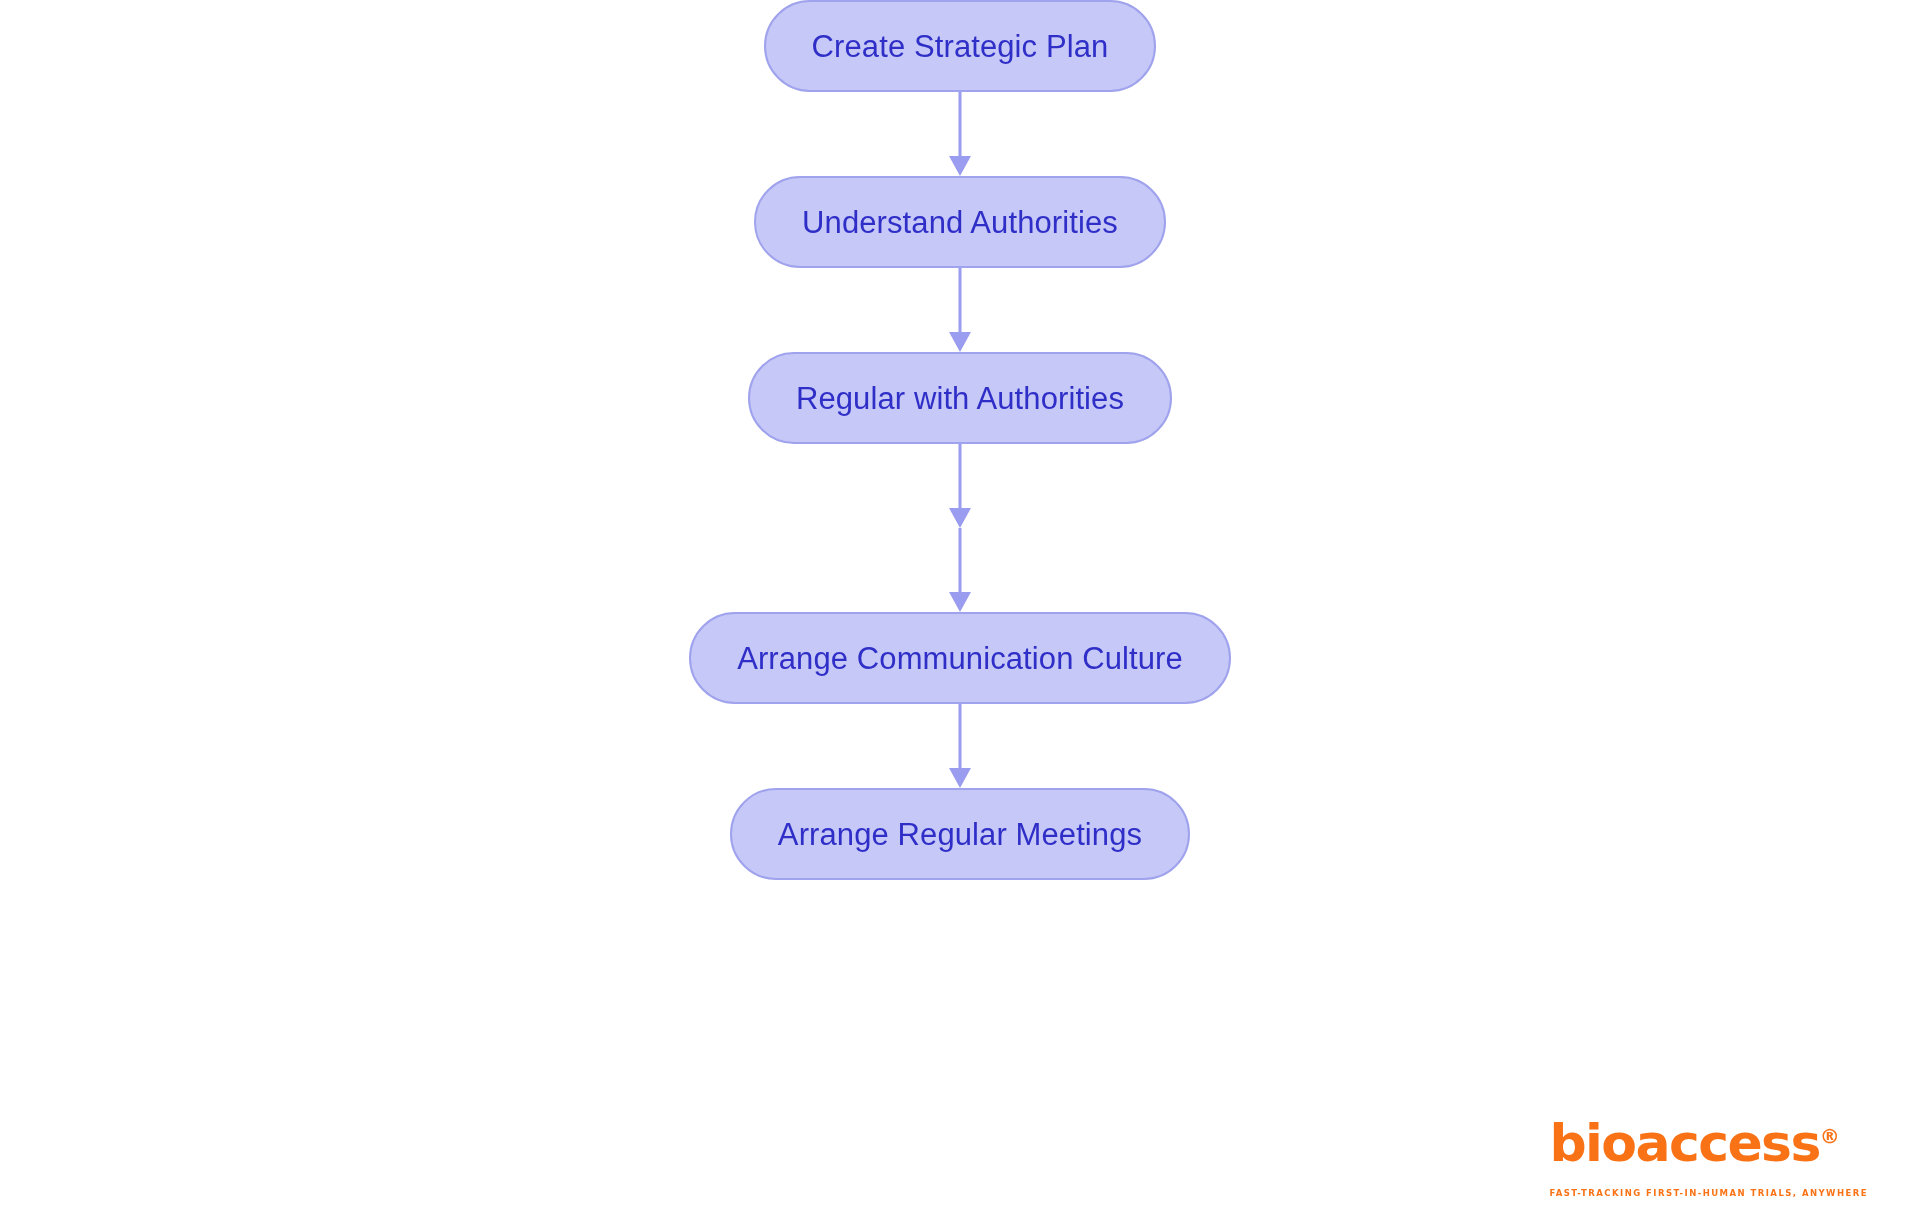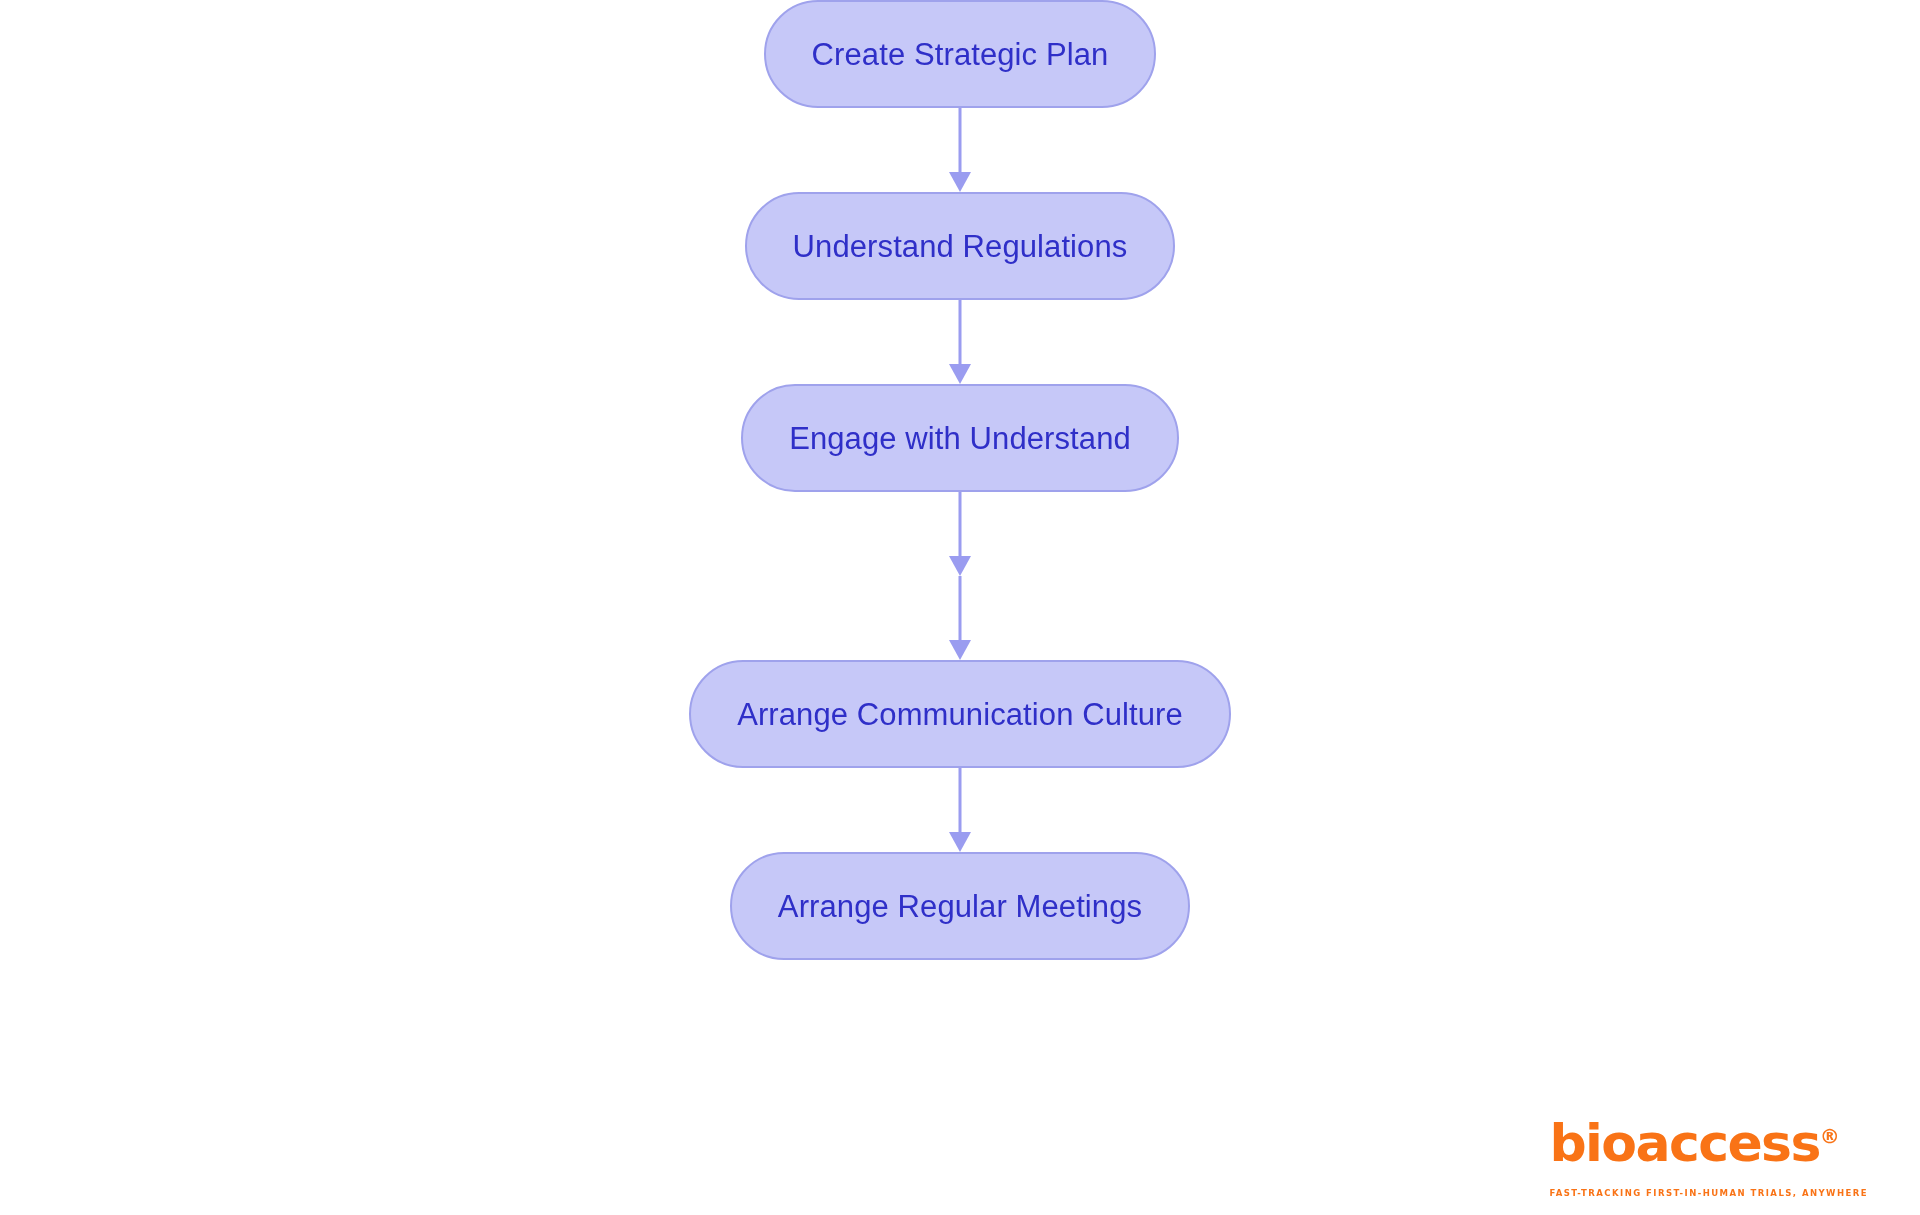--- a/index.html
+++ b/index.html
@@ -29,21 +29,21 @@
     width: 1920px;
     height: 1100px;
     display: flex;
     flex-direction: column;
     align-items: center;
   }
 
   
   .node {
     box-sizing: border-box;
-    height: 108px;
+    height: 92px;
     background: #c6c8f8;
     border: 2px solid #9fa2ec;
     border-radius: 54px;
     display: flex;
     align-items: center;
     justify-content: center;
     padding: 0 46px;
     color: #2f2fc8;
     font-size: 31px;
     font-weight: 400;
@@ -131,30 +131,30 @@
     <div class="node">
       <span class="node-label">Create Strategic Plan</span>
     </div>
 
     <div class="connector">
       <span class="line"></span>
       <span class="head"></span>
     </div>
 
     <div class="node">
-      <span class="node-label">Understand Regulations</span>
+      <span class="node-label">Understand Authorities</span>
     </div>
 
     <div class="connector">
       <span class="line"></span>
       <span class="head"></span>
     </div>
 
     <div class="node">
-      <span class="node-label">Engage with Understand</span>
+      <span class="node-label">Regular with Authorities</span>
     </div>
 
     <div class="connector">
       <span class="line"></span>
       <span class="head"></span>
     </div>
 
 
     <div class="connector">
       <span class="line"></span>

